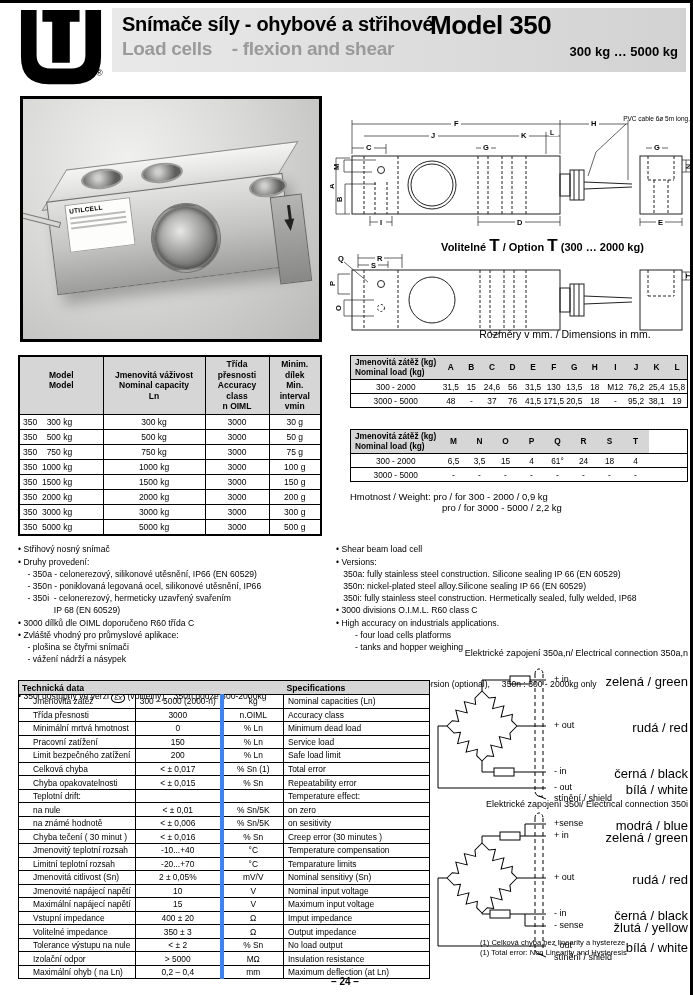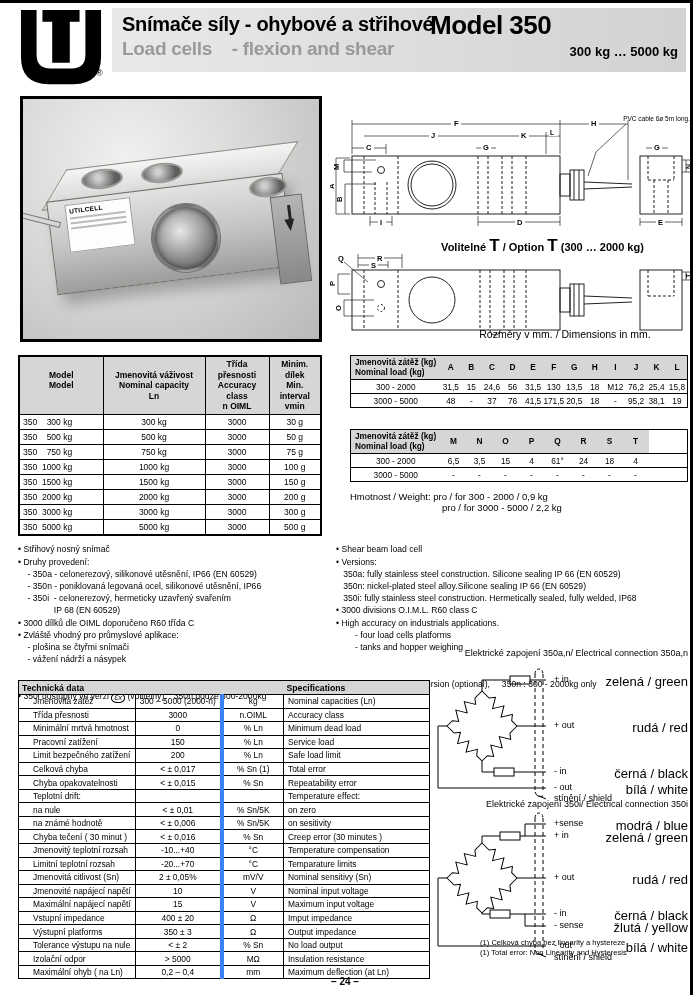--- a/index.html
+++ b/index.html
@@ -664,21 +664,21 @@
         </tr>
 
         <tr>
           <td class="tl">Vstupní impedance</td>
           <td class="tv">400 ± 20</td>
           <td class="tu">Ω</td>
           <td class="ts">Imput impedance</td>
         </tr>
 
         <tr>
-          <td class="tl">Výstupní platforms</td>
+          <td class="tl">Volitelné impedance</td>
           <td class="tv">350 ± 3</td>
           <td class="tu">Ω</td>
           <td class="ts">Output impedance</td>
         </tr>
 
         <tr>
           <td class="tl">Tolerance výstupu na nule</td>
           <td class="tv">&lt; ± 2</td>
           <td class="tu">% Sn</td>
           <td class="ts">No load output</td>

